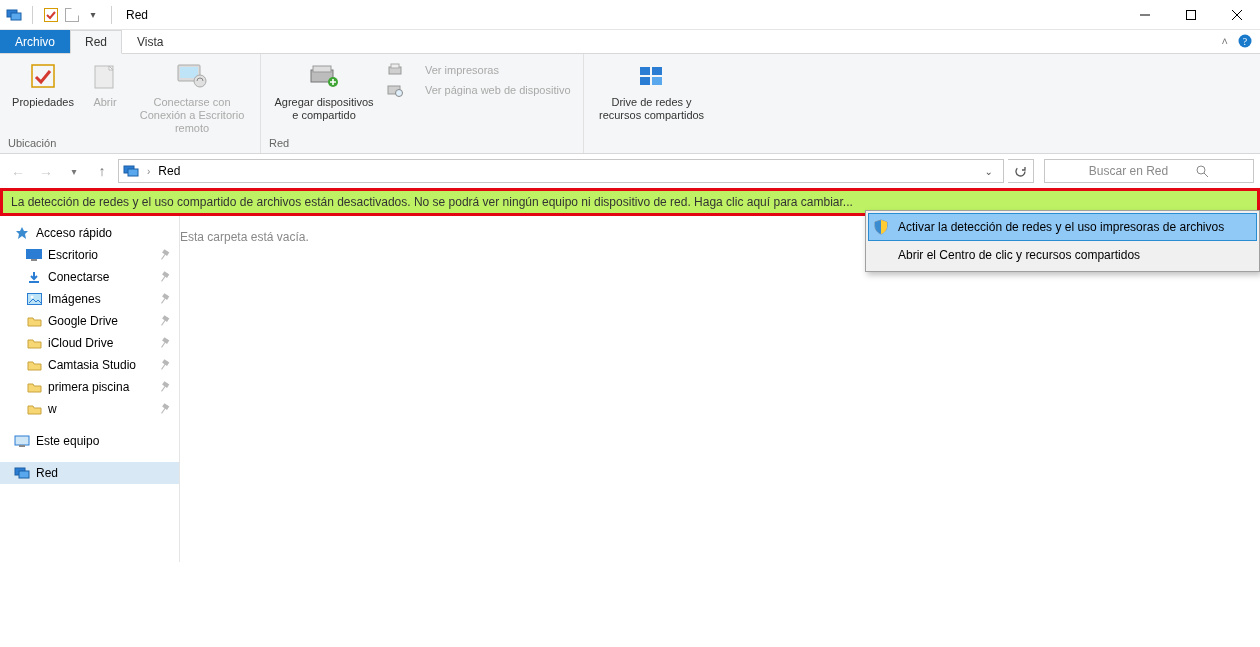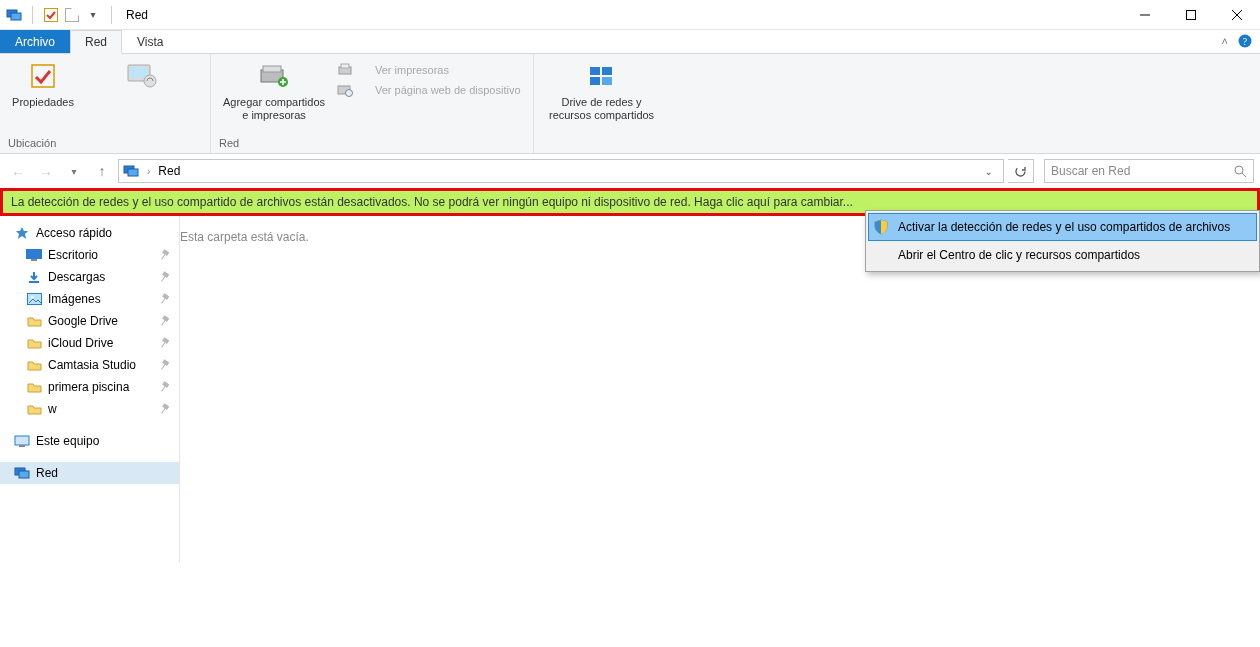--- a/index.html
+++ b/index.html
@@ -122,21 +122,21 @@
   }
   .navbtn { width:24px; text-align:center; color:#777; font-size:14px;}
   .navbtn.dis { color:#c8c8c8;}
   .addr {
     flex:1; height:24px; border:1px solid #c7c7c7; display:flex; align-items:center; padding:0 4px; gap:4px;
   }
   .addr .crumb-sep { color:#888; font-size:10px; margin:0 4px;}
   .addr-drop { margin-left:auto; color:#555; font-size:10px; padding:0 6px;}
   .refresh { width:26px; height:24px; border:1px solid #c7c7c7; border-left:none; display:flex;align-items:center;justify-content:center; color:#555;}
   .search {
-    width:210px; height:24px; border:1px solid #c7c7c7; display:flex; align-items:center; padding:0 6px; margin-left:6px; color:#8a8a8a; justify-content:space-between;gap:28px;
+    width:210px; height:24px; border:1px solid #c7c7c7; display:flex; align-items:center; padding:0 20px; margin-left:6px; color:#8a8a8a; justify-content:center;gap:28px;
   }
 
   
   .infobar-wrap {
     border:3px solid #e30613;
     margin:0;
   }
   .infobar {
     background:#bef264;
     padding:4px 8px;
@@ -267,46 +267,56 @@
     <div class="group-body">
       <div class="bigbtn">
         <span class="ico">
           <svg width="28" height="28" viewBox="0 0 28 28">
               <rect x="3" y="3" width="22" height="22" fill="none" stroke="#d69b00" stroke-width="1.5"></rect>
               <path d="M7 15l5 5 9-11" fill="none" stroke="#d43a2f" stroke-width="3"></path>
             </svg>
         </span>
         <span>Propiedades</span>
       </div>
+      <div class="bigbtn disabled" style="width:46px">
+        <span class="ico">
+          <svg width="26" height="26">
+              <rect x="3" y="3" width="18" height="22" fill="#ececec" stroke="#bbb"></rect>
+              <path d="M17 3l4 4h-4z" fill="#fff" stroke="#bbb"></path>
+            </svg>
+        </span>
+        <span>Abrir</span>
+      </div>
       <div class="bigbtn disabled wider">
         <span class="ico">
           <svg width="30" height="26">
               <rect x="1" y="2" width="22" height="16" rx="1" fill="#dcdcdc" stroke="#aaa"></rect>
               <rect x="3" y="4" width="18" height="11" fill="#bfe3f7"></rect>
               <circle cx="23" cy="18" r="6" fill="#e0e0e0" stroke="#aaa"></circle>
               <path d="M20 18a3 3 0 016 0" fill="none" stroke="#888"></path>
             </svg>
         </span>
+        <span>Conectarse con Conexión a Escritorio remoto</span>
       </div>
     </div>
     <div class="group-label">Ubicación</div>
   </div>
 
   <div class="group">
     <div class="group-body">
       <div class="bigbtn wider" style="width:110px">
         <span class="ico">
           <svg width="30" height="24">
               <rect x="2" y="6" width="22" height="12" fill="#bcbcbc" stroke="#777"></rect>
               <rect x="4" y="2" width="18" height="6" fill="#ddd" stroke="#999"></rect>
               <circle cx="24" cy="18" r="5" fill="#3fa535"></circle>
               <path d="M24 15v6M21 18h6" stroke="#fff" stroke-width="1.6"></path>
             </svg>
         </span>
-        <span>Agregar compartidos e impresoras</span>
+        <span>Agregar dispositivos e compartido</span>
       </div>
       <div style="display:flex;flex-direction:column;padding-top:2px">
         <div class="smallitem">
           <span class="sico">
             <svg width="16" height="14">
                 <rect x="2" y="4" width="12" height="7" fill="#cfcfcf" stroke="#999"></rect>
                 <rect x="4" y="1" width="8" height="4" fill="#eee" stroke="#aaa"></rect>
               </svg>
           </span>
           <span>Ver impresoras</span>
@@ -402,21 +412,21 @@
         </span>
       <span>Escritorio</span>
     </div>
     <div class="tree-item pin">
       <span class="tico">
           <svg width="14" height="14">
             <path d="M7 2v7M4 6l3 3 3-3" fill="none" stroke="#2b7cd3" stroke-width="2"></path>
             <line x1="2" y1="12" x2="12" y2="12" stroke="#2b7cd3" stroke-width="2"></line>
           </svg>
         </span>
-      <span>Descargas</span>
+      <span>Conectarse</span>
     </div>
     <div class="tree-item pin">
       <span class="tico">
           <svg width="15" height="12">
             <rect x="0.5" y="0.5" width="14" height="11" fill="#bde3f7" stroke="#2b7cd3"></rect>
             <circle cx="5" cy="4" r="1.5" fill="#fff"></circle>
             <path d="M2 10l4-4 3 3 2-2 3 3" fill="none" stroke="#2b7cd3"></path>
           </svg>
         </span>
       <span>Imágenes</span>
@@ -490,21 +500,21 @@
 
     <div class="ctxmenu">
       <div class="ctxitem sel">
         <span class="ctxicon">
           <svg width="16" height="16" viewBox="0 0 16 16">
               <path d="M8 1l6 2v4c0 4-3 7-6 8-3-1-6-4-6-8V3z" fill="#fff" stroke="#555" stroke-width=".5"></path>
               <path d="M8 1l6 2v4c0 4-3 7-6 8z" fill="#ffcc33"></path>
               <path d="M8 1v14c-3-1-6-4-6-8V3z" fill="#3b8bd0"></path>
             </svg>
         </span>
-        <span>Activar la detección de redes y el uso compartidos de archivos</span>
+        <span>Activar la detección de redes y el uso impresoras de archivos</span>
       </div>
       <div class="ctxitem">
         <span class="ctxicon"></span>
         <span>Abrir el Centro de clic y recursos compartidos</span>
       </div>
     </div>
   </div>
 </div>
 
 </body></html>

